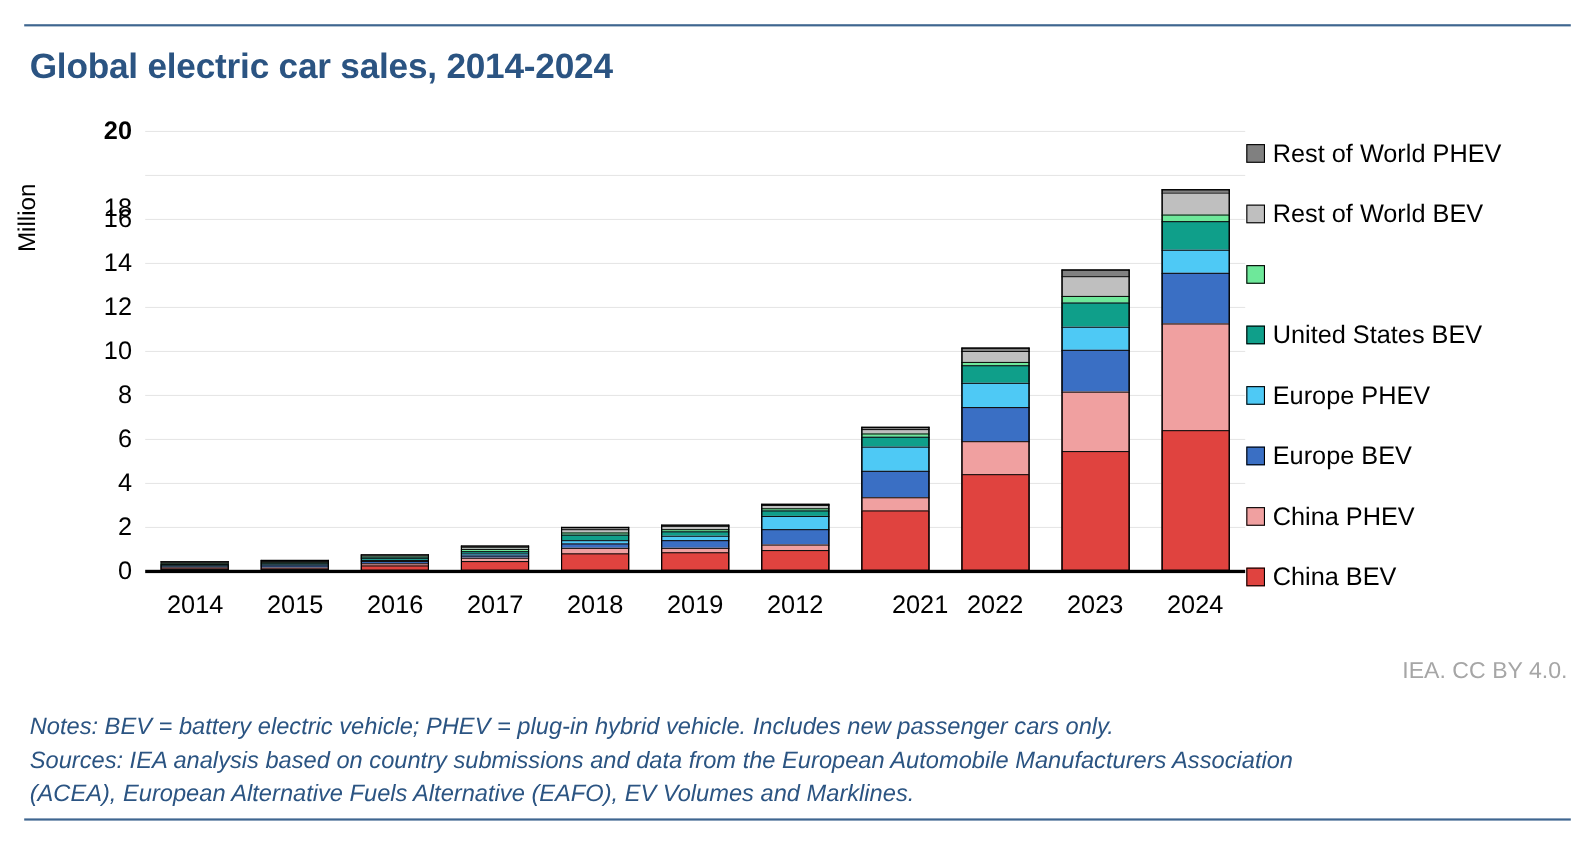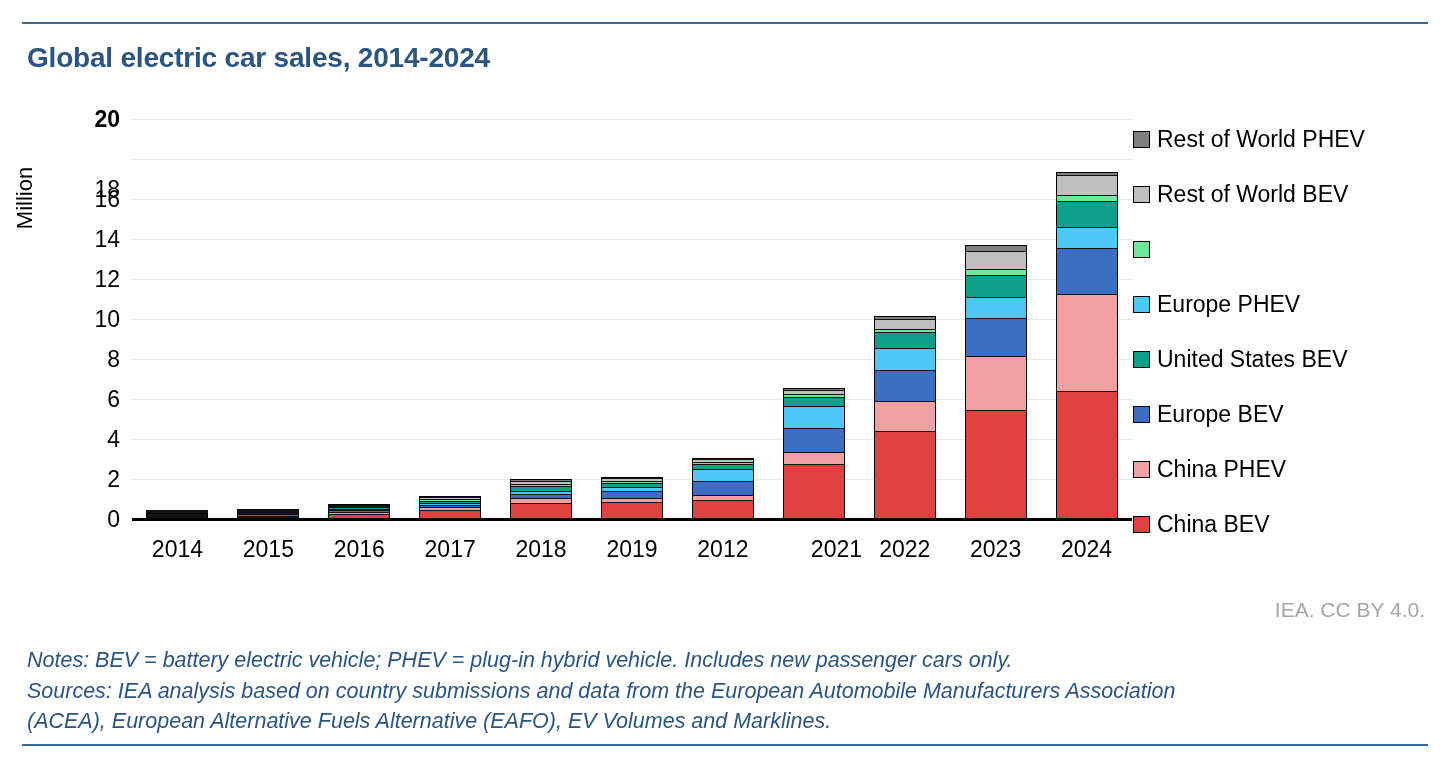--- a/index.html
+++ b/index.html
@@ -31,21 +31,21 @@
   .rule-bottom {
     position: absolute;
     left: 22px; top: 744px;
     width: 1406px;
     height: 2px;
     background: #3f6690;
   }
   .chart-title {
     position: absolute;
     left: 27px; top: 42px;
-    font-size: 28px;
+    font-size: 32px;
     font-weight: bold;
     color: #2b5482;
     letter-spacing: -0.2px;
     white-space: nowrap;
   }
 
   
   #plot-area {
     position: absolute;
     left: 132px;
@@ -338,26 +338,26 @@
         <span class="legend-label">Rest of World PHEV</span>
       </div>
       <div class="legend-item">
         <span class="legend-swatch" style="background: rgb(191, 191, 191);"></span>
         <span class="legend-label">Rest of World BEV</span>
       </div>
       <div class="legend-item">
         <span class="legend-swatch" style="background: rgb(110, 232, 154);"></span>
       </div>
       <div class="legend-item">
+        <span class="legend-swatch" style="background: rgb(15, 159, 138);"></span>
+        <span class="legend-label">United States BEV</span>
+      </div>
+      <div class="legend-item">
         <span class="legend-swatch" style="background: rgb(78, 201, 245);"></span>
         <span class="legend-label">Europe PHEV</span>
-      </div>
-      <div class="legend-item">
-        <span class="legend-swatch" style="background: rgb(15, 159, 138);"></span>
-        <span class="legend-label">United States BEV</span>
       </div>
       <div class="legend-item">
         <span class="legend-swatch" style="background: rgb(58, 111, 196);"></span>
         <span class="legend-label">Europe BEV</span>
       </div>
       <div class="legend-item">
         <span class="legend-swatch" style="background: rgb(240, 160, 160);"></span>
         <span class="legend-label">China PHEV</span>
       </div>
       <div class="legend-item">

